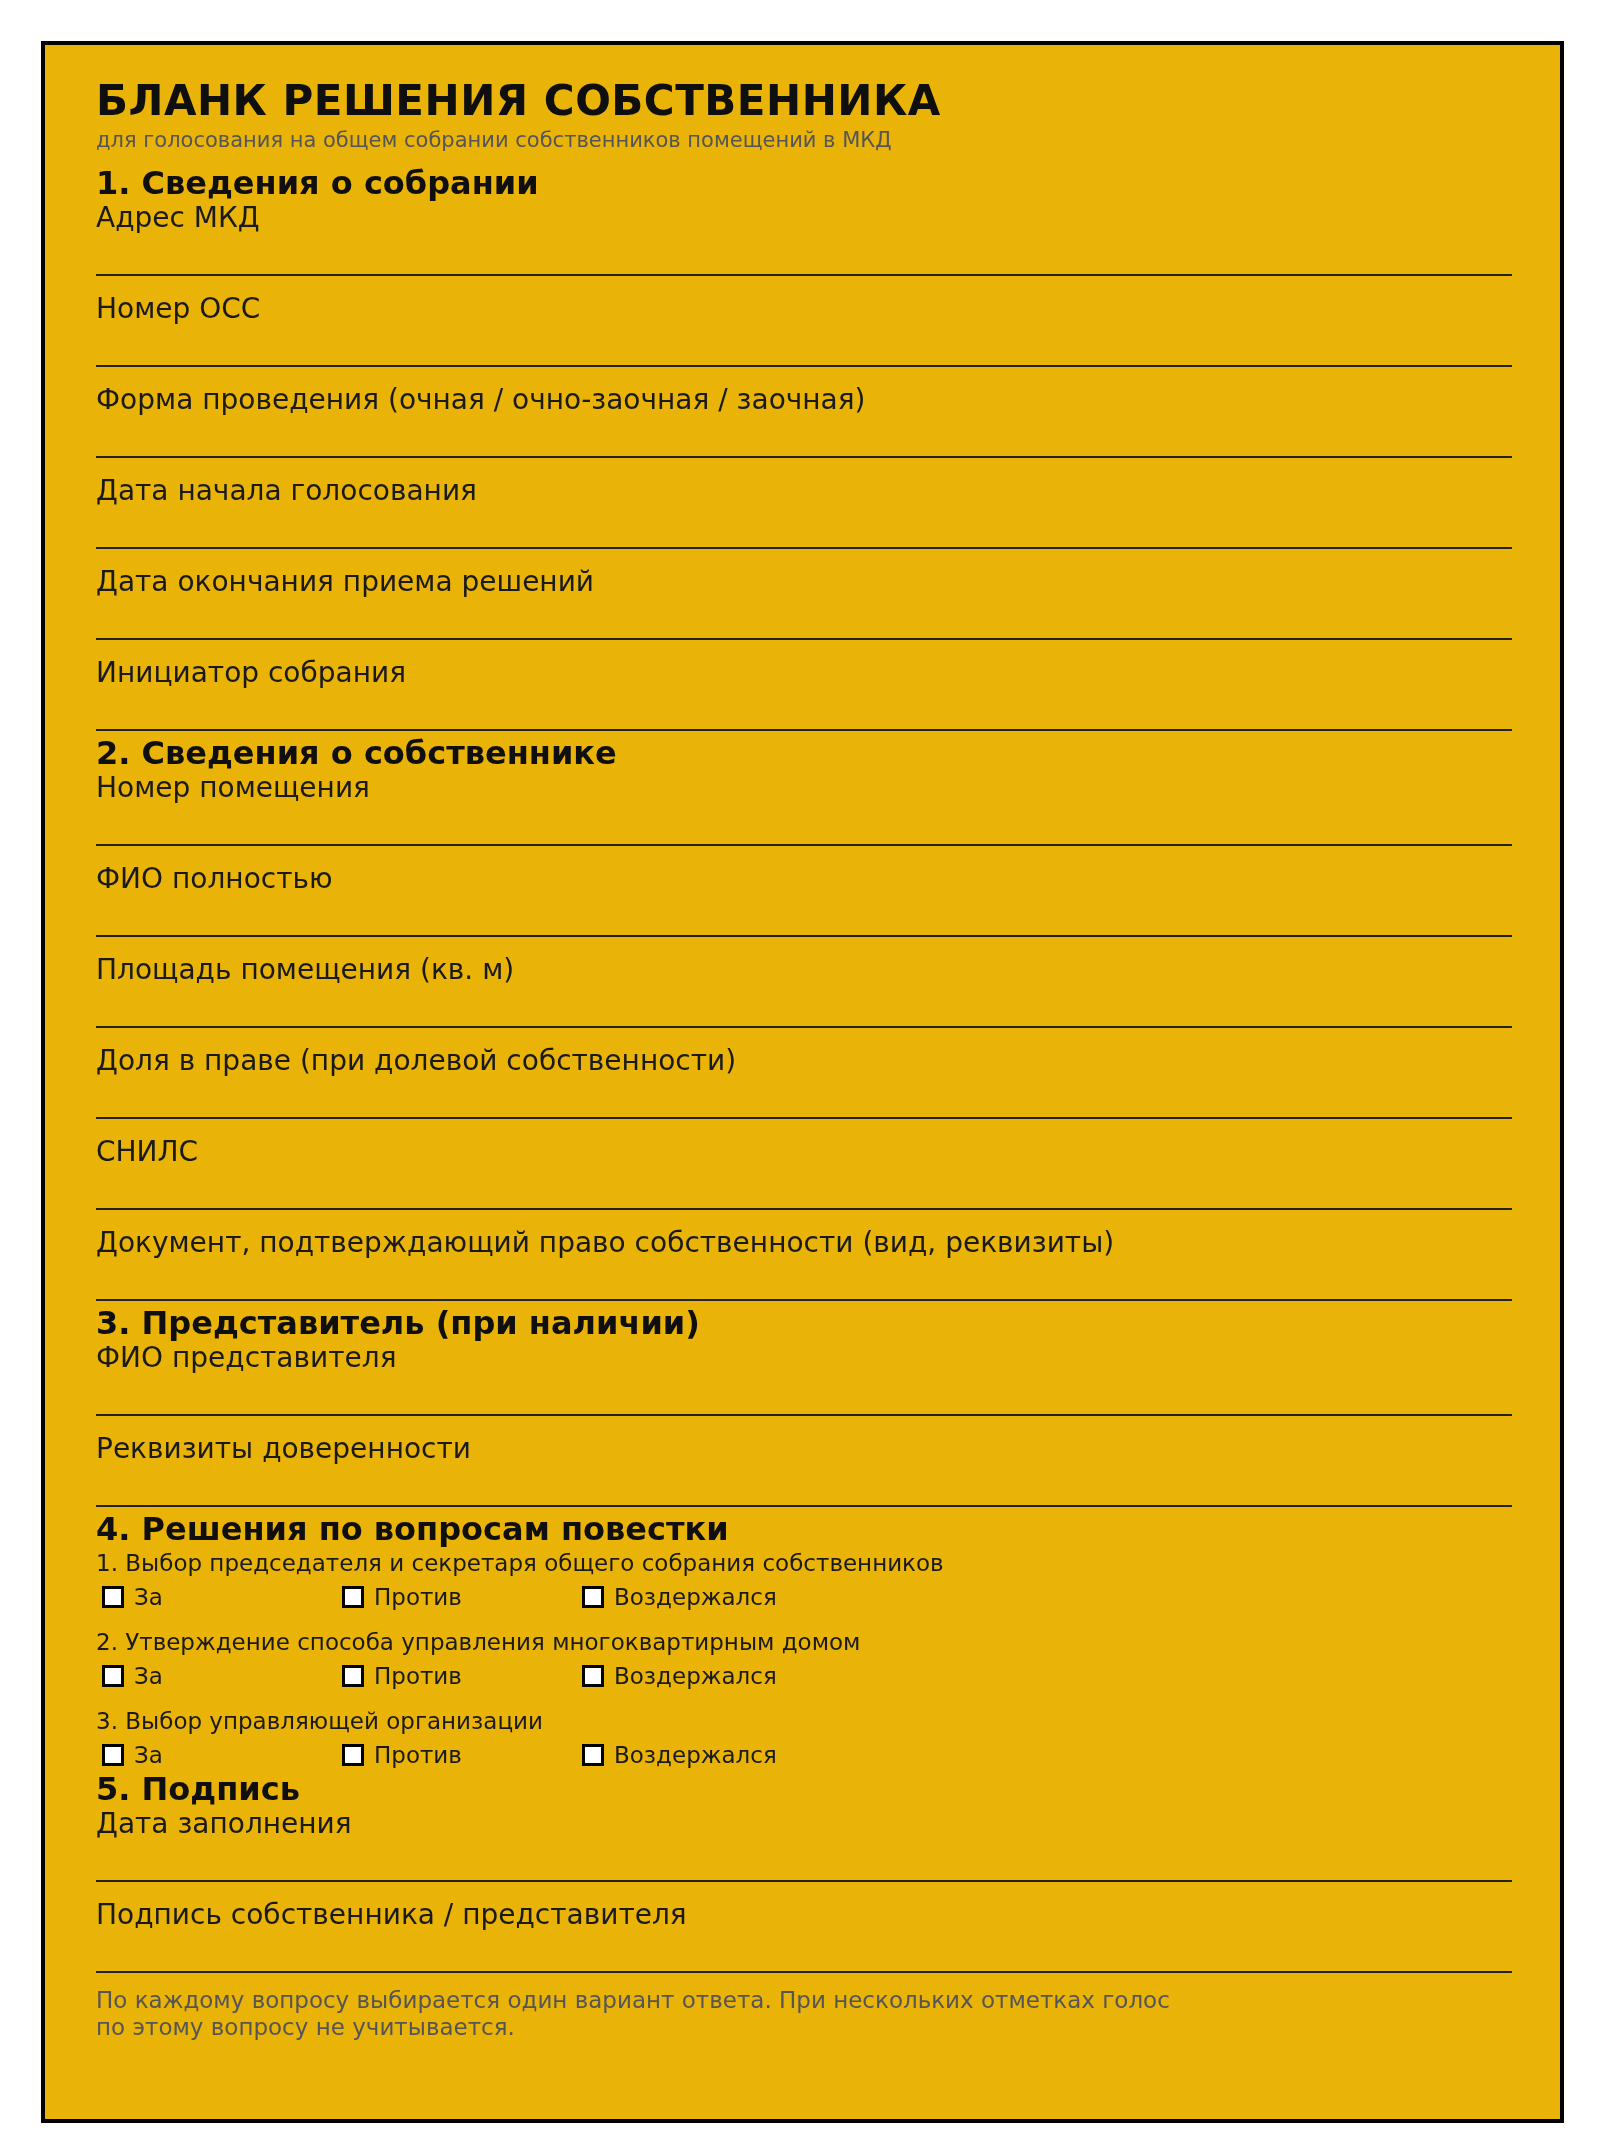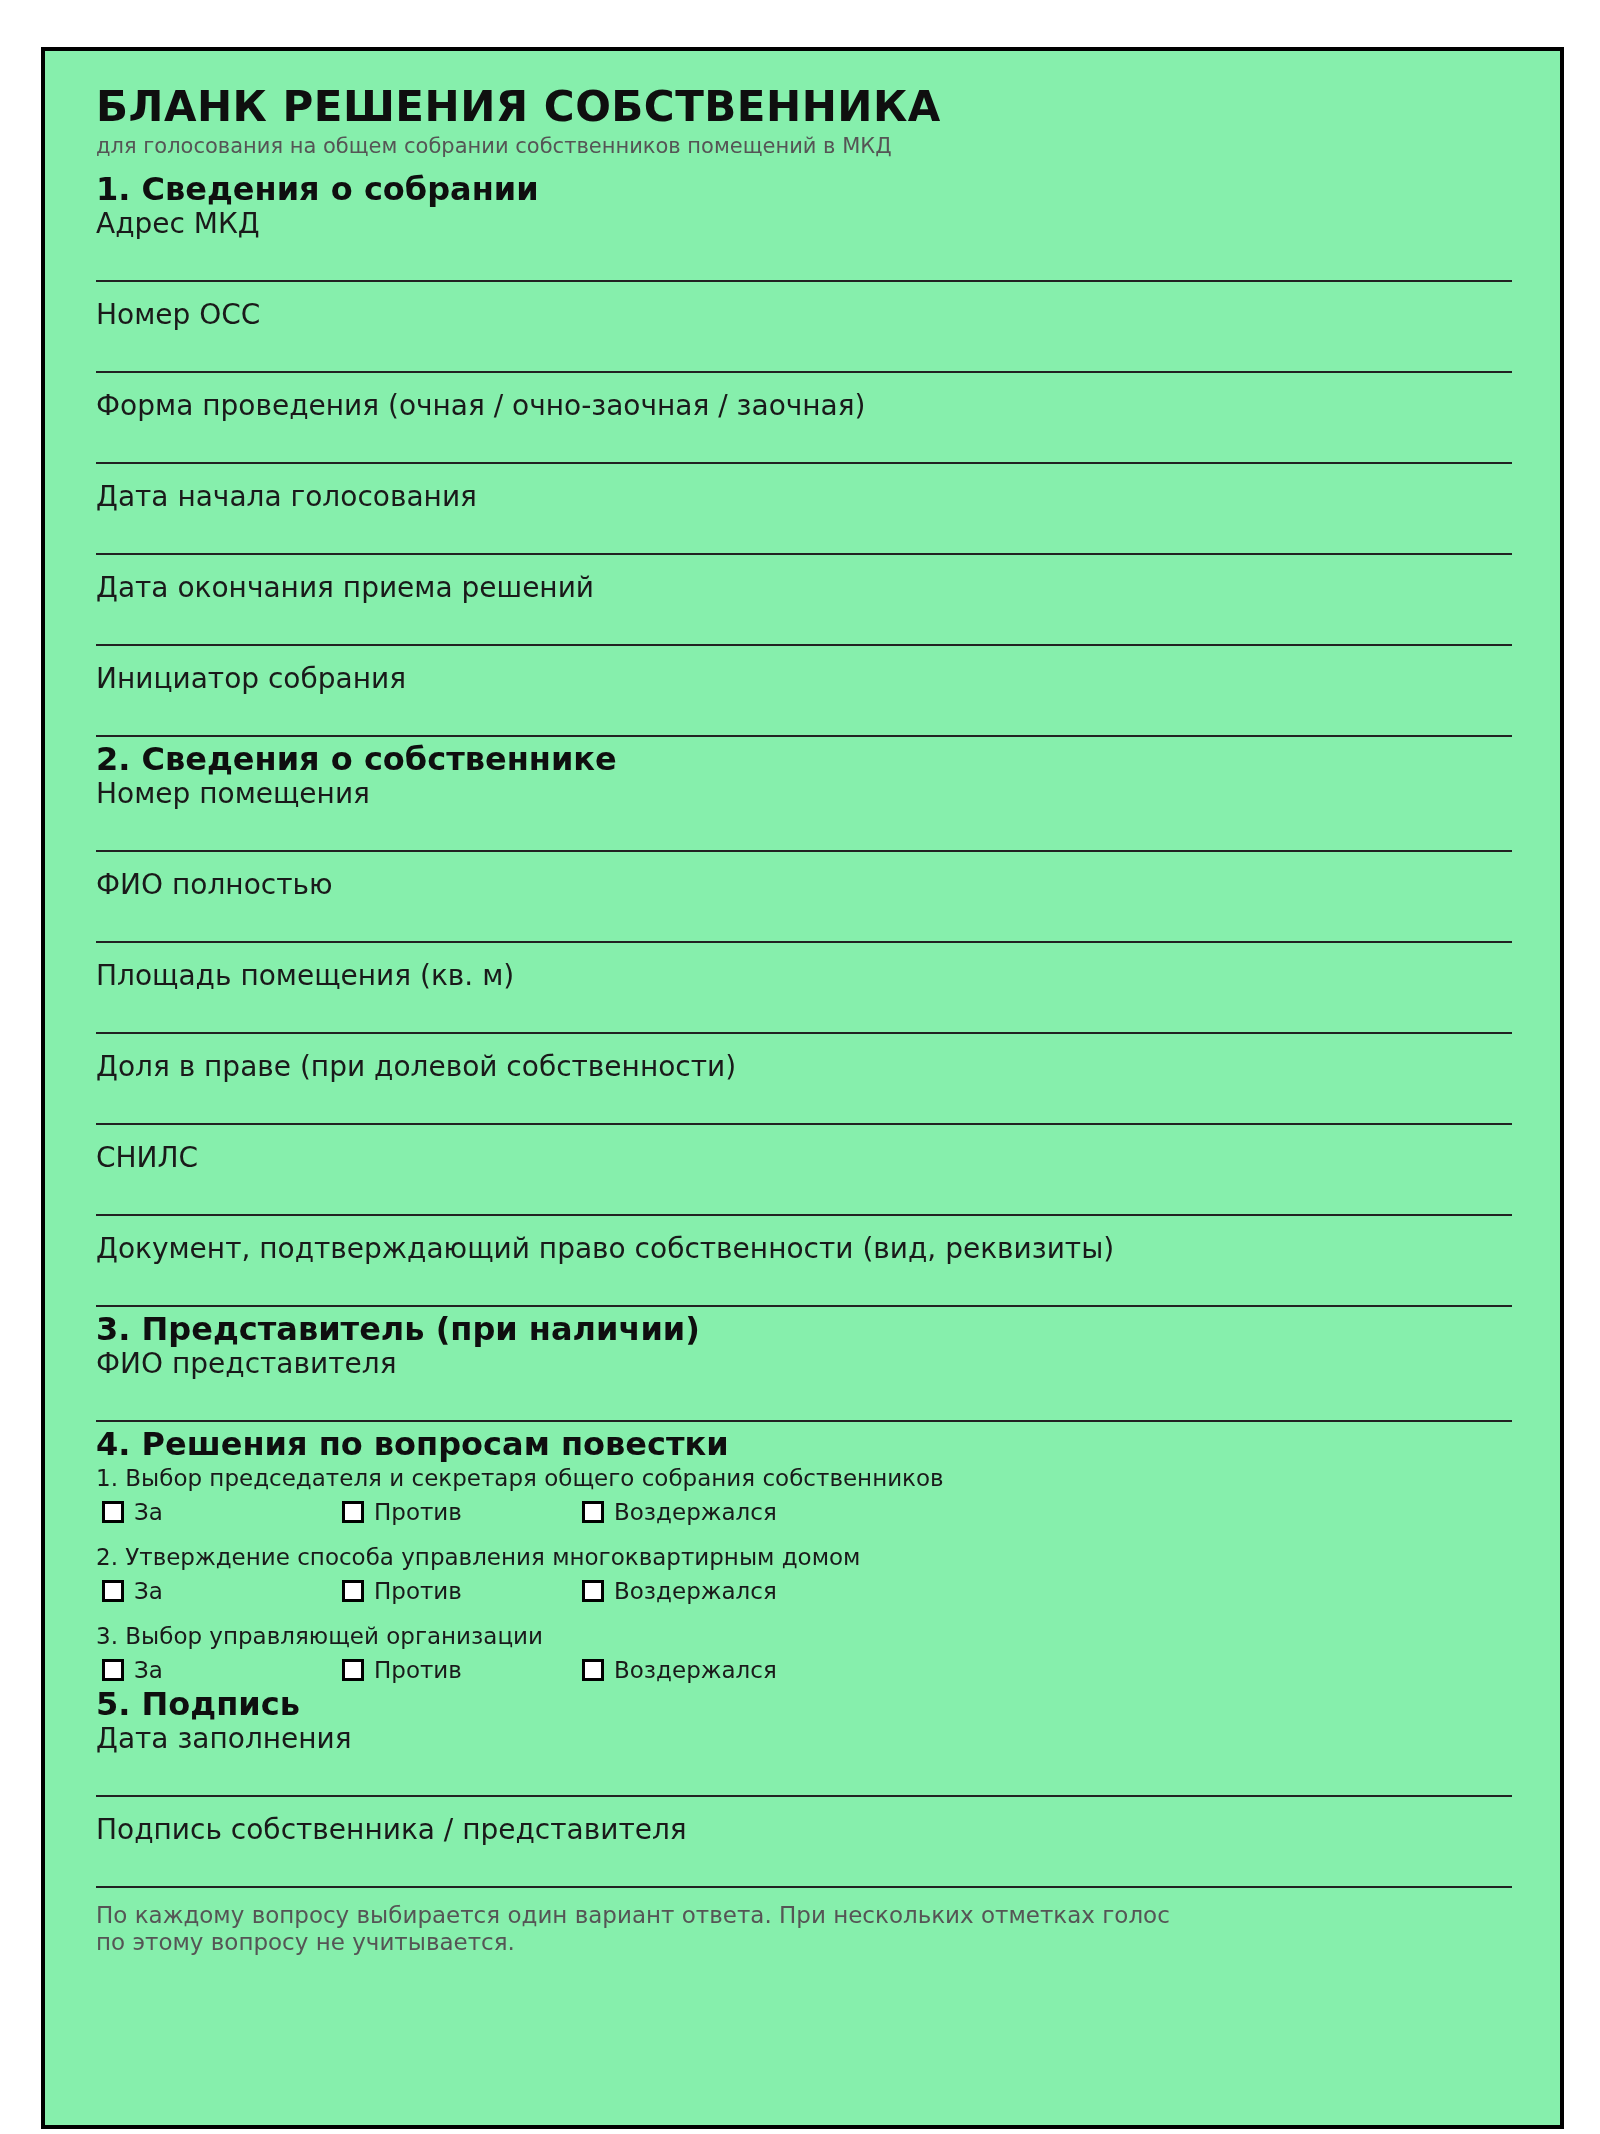--- a/index.html
+++ b/index.html
@@ -7,27 +7,27 @@
     padding: 0;
     background: #ffffff;
     width: 1600px;
     height: 2134px;
     font-family: "DejaVu Sans", sans-serif;
     color: #111111;
   }
   .sheet {
     position: absolute;
     left: 41px;
-    top: 47px;
+    top: 41px;
     width: 1523px;
     height: 2082px;
     border: 4px solid #000000;
     box-sizing: border-box;
     padding: 33px 48px 0 51px;
-    background: #86efac;
+    background: #eab308;
   }
   .title {
     font-size: 42px;
     font-weight: bold;
     line-height: 46px;
     letter-spacing: 0.5px;
     color: #0f0f0f;
   }
   .subtitle {
     font-size: 21px;
@@ -175,20 +175,24 @@
     </div>
   </div>
 
   <div class="section">
     <div class="section-title">3. Представитель (при наличии)</div>
 
     <div class="field">
       <div class="field-label">ФИО представителя</div>
       <div class="write-line"></div>
     </div>
+    <div class="field">
+      <div class="field-label">Реквизиты доверенности</div>
+      <div class="write-line"></div>
+    </div>
   </div>
 
   <div class="section">
     <div class="section-title">4. Решения по вопросам повестки</div>
 
     <div class="question-block first">
       <div class="question">1. Выбор председателя и секретаря общего собрания собственников</div>
       <div class="cb-row">
         <div class="cb-col">
           <span class="checkbox"></span>

